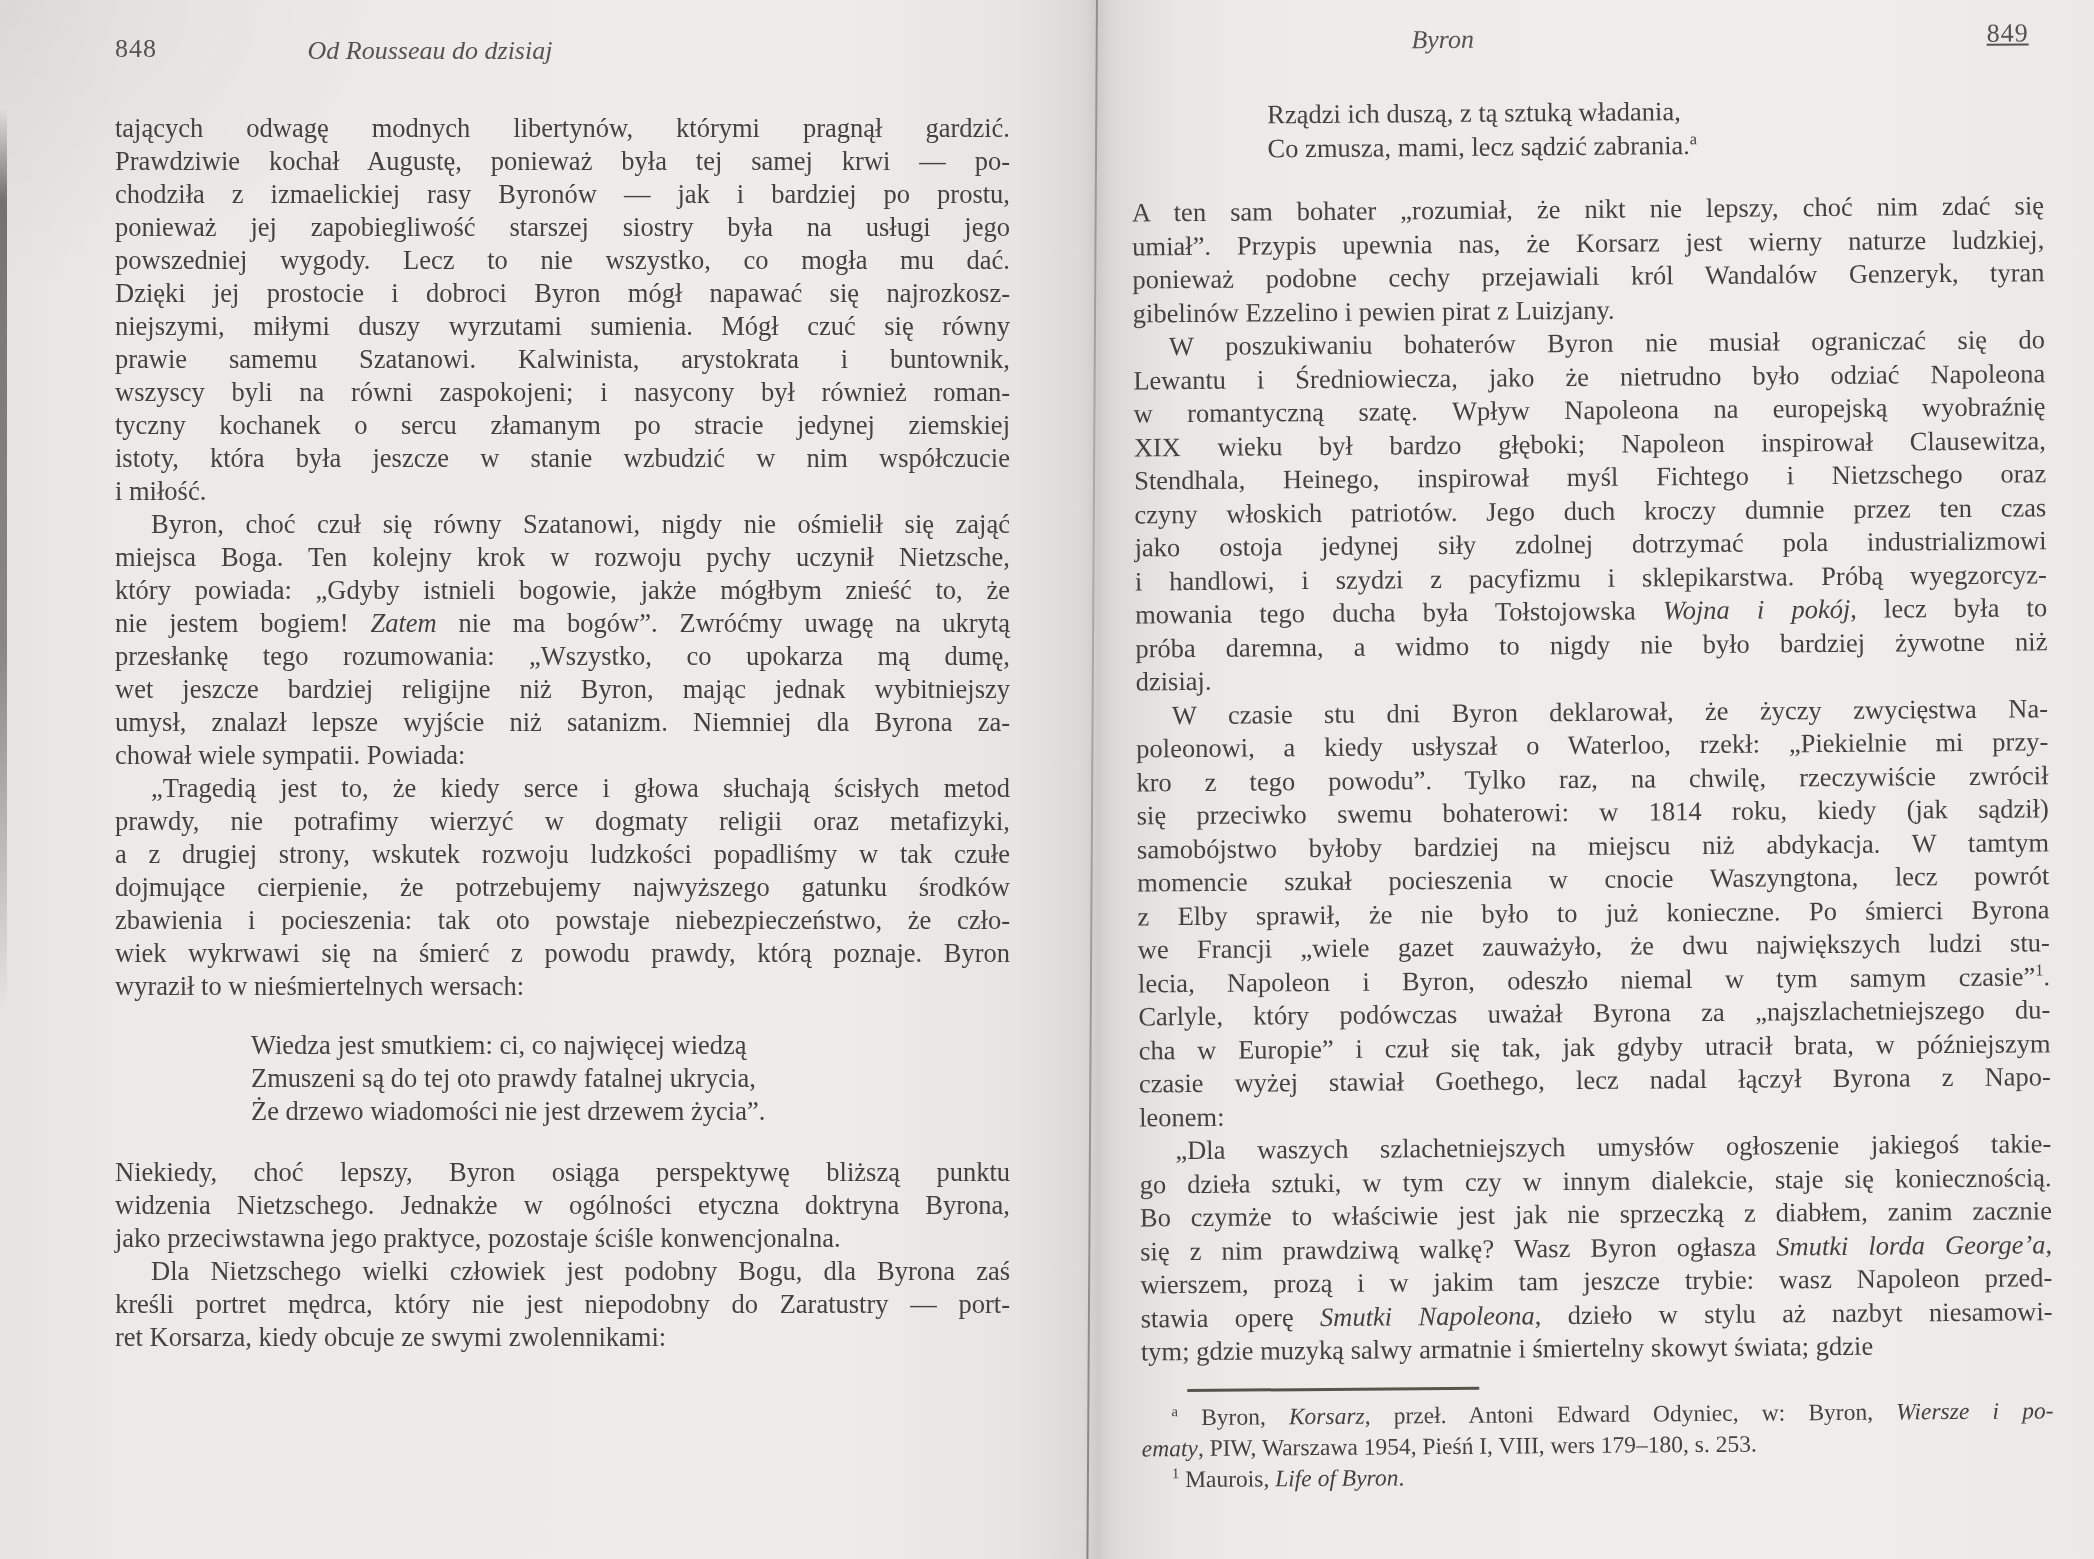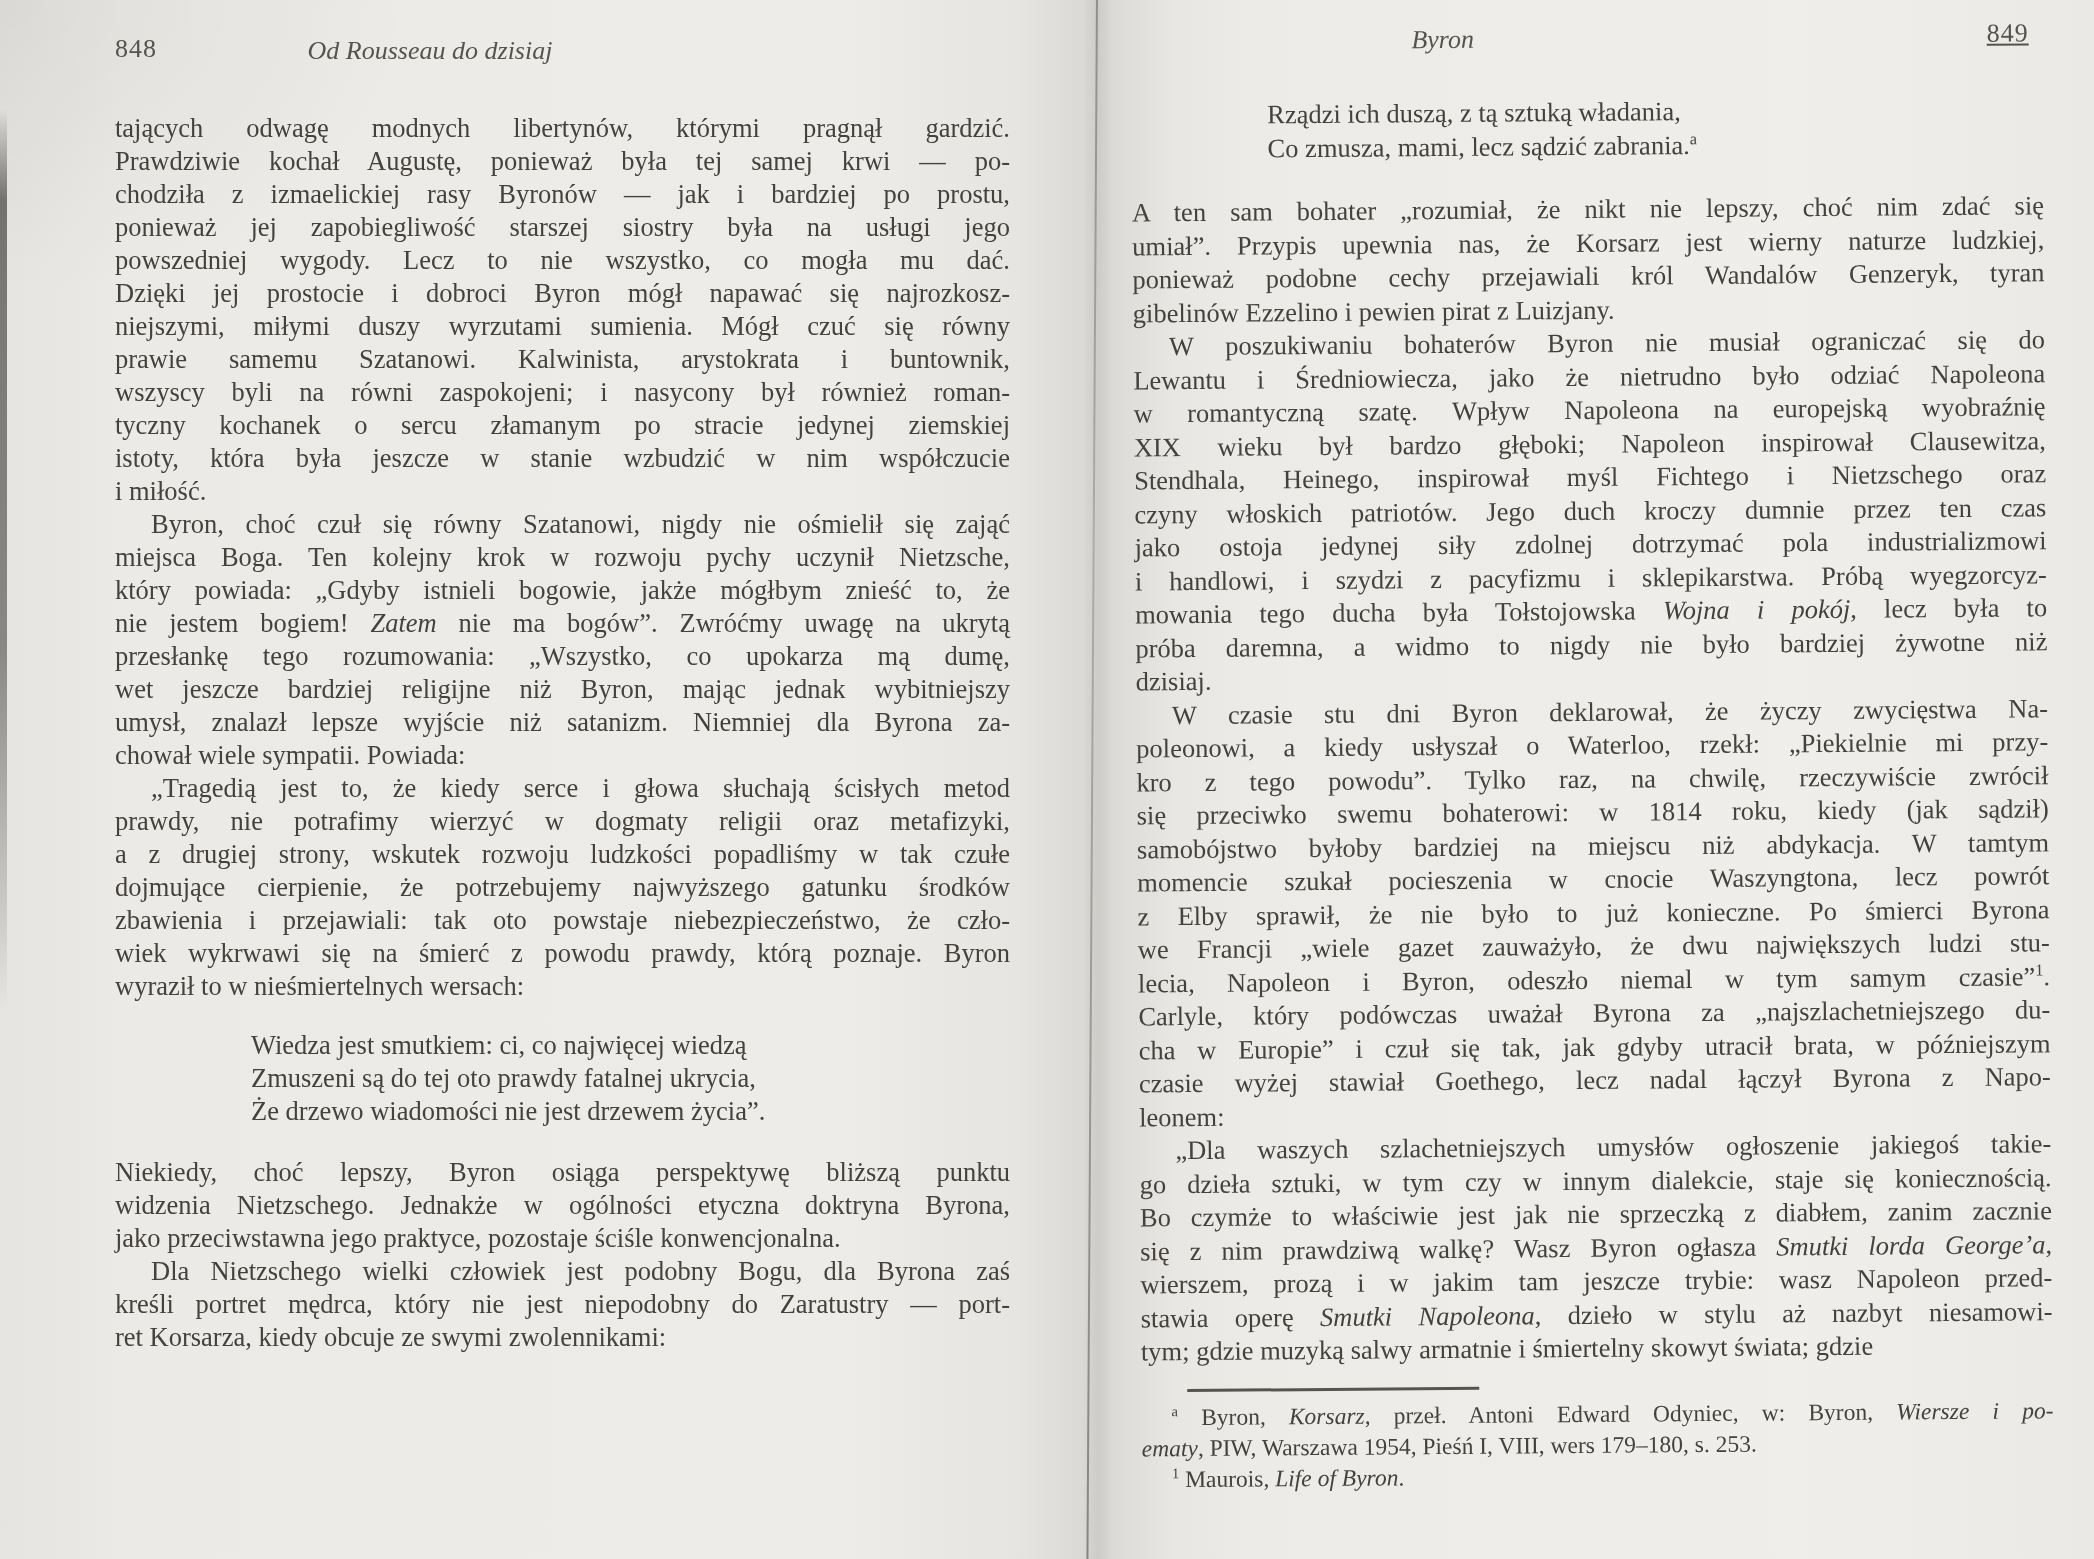--- a/index.html
+++ b/index.html
@@ -97,21 +97,21 @@
             <div class="line j"><span>przesłankę tego rozumowania: „Wszystko, co upokarza mą dumę,</span></div>
             <div class="line j"><span>wet jeszcze bardziej religijne niż Byron, mając jednak wybitniejszy</span></div>
             <div class="line j"><span>umysł, znalazł lepsze wyjście niż satanizm. Niemniej dla Byrona za-</span></div>
             <div class="line"><span>chował wiele sympatii. Powiada:</span></div>
           </div>
           <div class="block para">
             <div class="line j fi"><span>„Tragedią jest to, że kiedy serce i głowa słuchają ścisłych metod</span></div>
             <div class="line j"><span>prawdy, nie potrafimy wierzyć w dogmaty religii oraz metafizyki,</span></div>
             <div class="line j"><span>a z drugiej strony, wskutek rozwoju ludzkości popadliśmy w tak czułe</span></div>
             <div class="line j"><span>dojmujące cierpienie, że potrzebujemy najwyższego gatunku środków</span></div>
-            <div class="line j"><span>zbawienia i przejawiali: tak oto powstaje niebezpieczeństwo, że czło-</span></div>
+            <div class="line j"><span>zbawienia i pocieszenia: tak oto powstaje niebezpieczeństwo, że czło-</span></div>
             <div class="line j"><span>wiek wykrwawi się na śmierć z powodu prawdy, którą poznaje. Byron</span></div>
             <div class="line"><span>wyraził to w nieśmiertelnych wersach:</span></div>
           </div>
           <div class="block verse">
             <div class="line"><span>Wiedza jest smutkiem: ci, co najwięcej wiedzą</span></div>
             <div class="line"><span>Zmuszeni są do tej oto prawdy fatalnej ukrycia,</span></div>
             <div class="line"><span>Że drzewo wiadomości nie jest drzewem życia”.</span></div>
           </div>
           <div class="block para">
             <div class="line j"><span>Niekiedy, choć lepszy, Byron osiąga perspektywę bliższą punktu</span></div>

